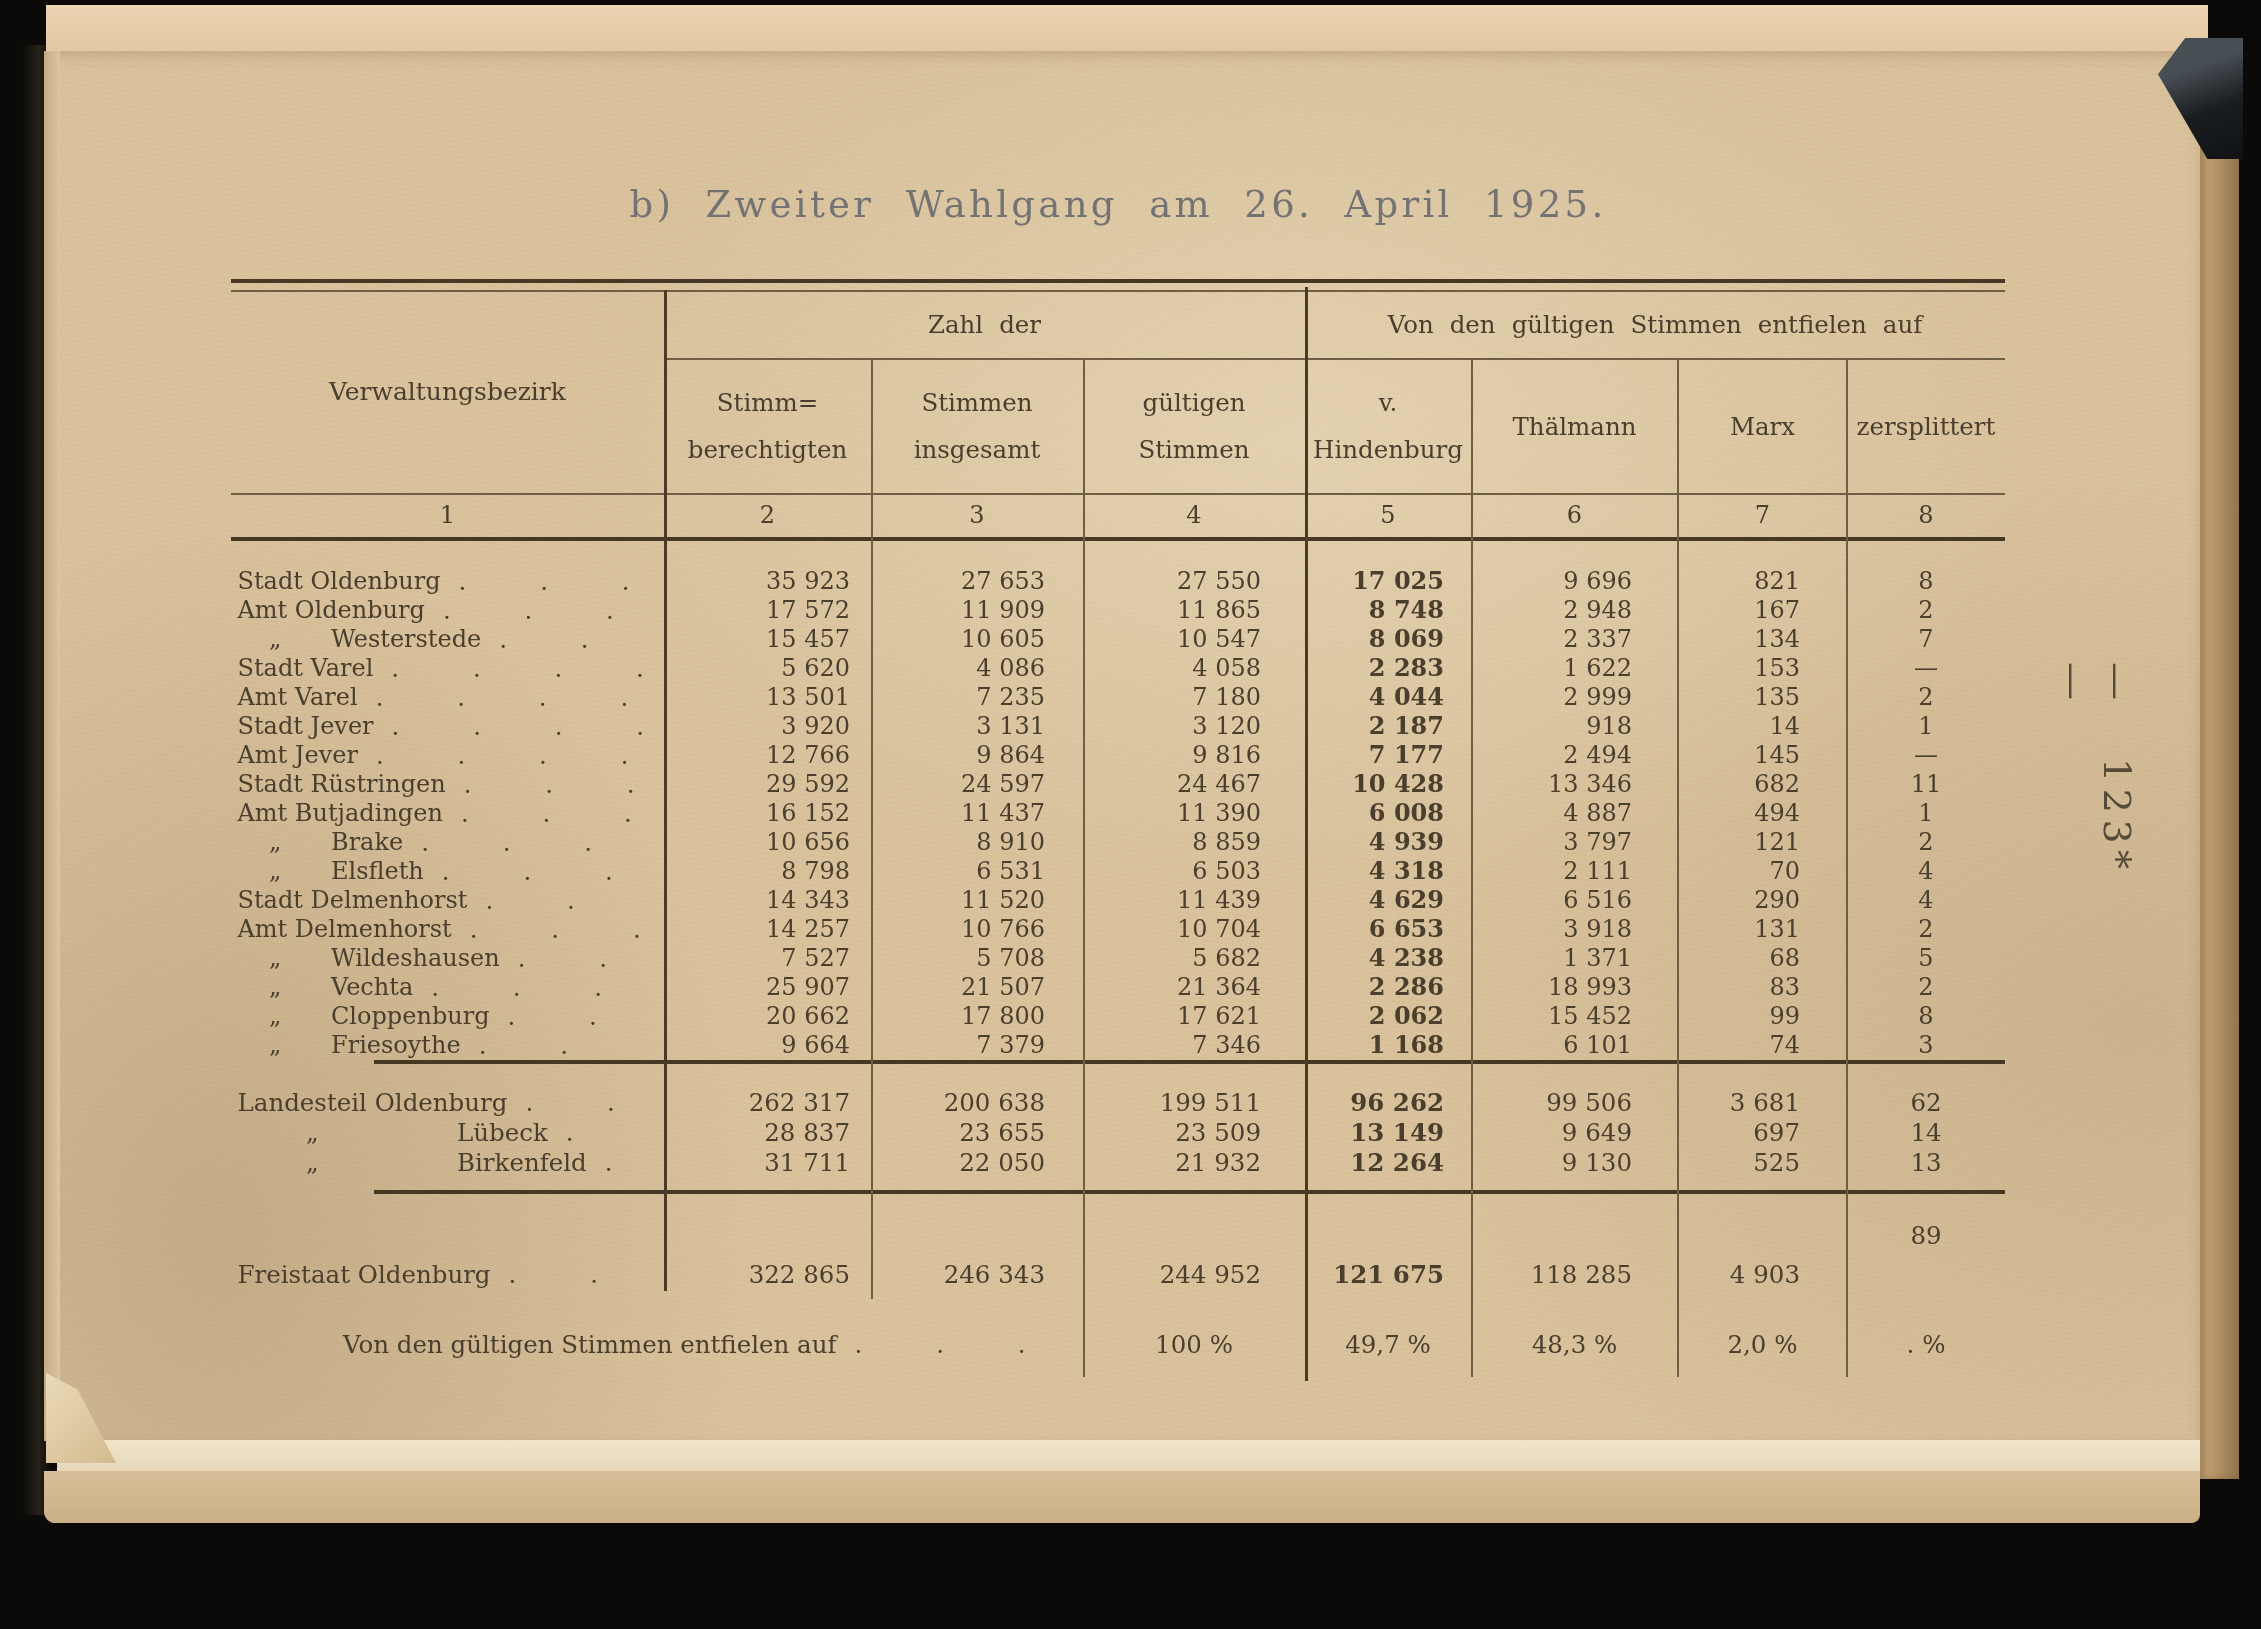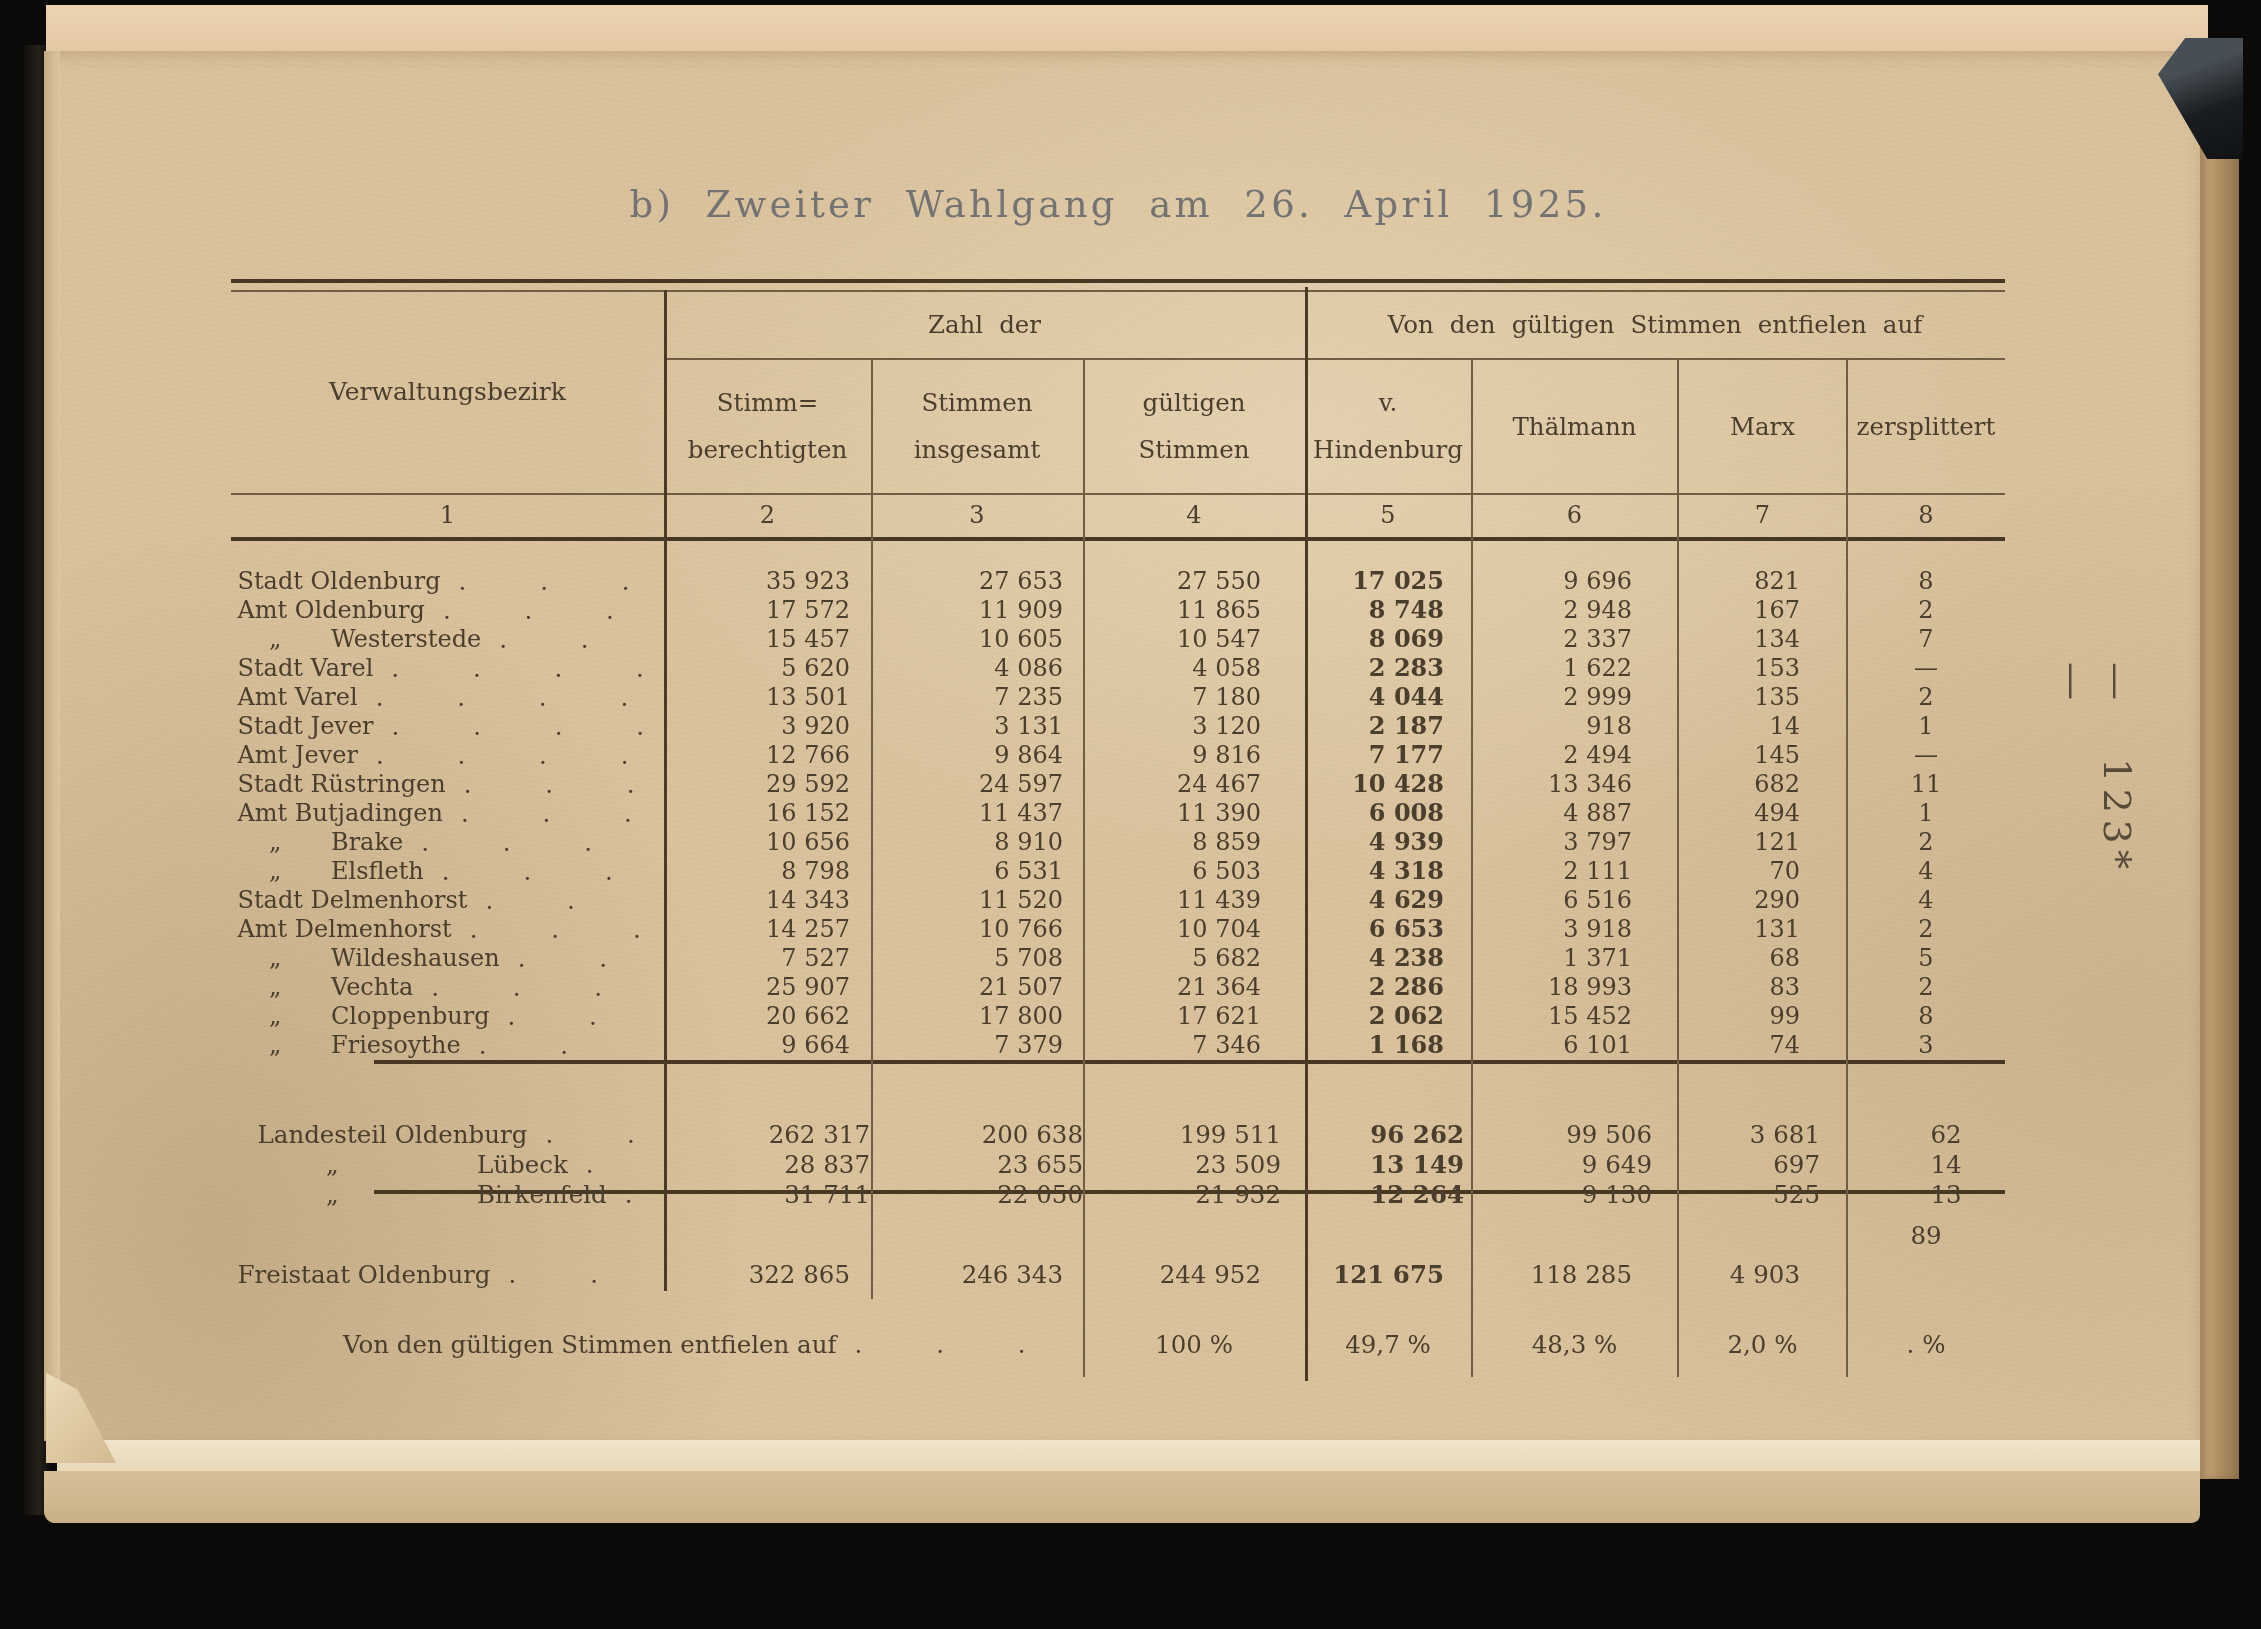--- a/index.html
+++ b/index.html
@@ -68,40 +68,40 @@
   .subhdrs{position:absolute;left:0;top:80px;width:1774px;height:134px;display:grid;
            grid-template-columns:var(--cols);}
   .subhdr{display:flex;flex-direction:column;align-items:center;justify-content:center;
           font-size:24.5px;line-height:47px;text-align:center;}
   .numrow{position:absolute;left:0;top:214px;width:1774px;height:44px;display:grid;
           grid-template-columns:var(--cols);}
   .numrow div{display:flex;align-items:center;justify-content:center;font-size:24px;}
   
   .rows{position:absolute;left:0;width:1774px;}
   #body-rows{top:287px;}
-  #section-rows{top:840px;margin-left:20px;}
+  #section-rows{top:808px;}
   #total-row{top:980px;}
   .trow{display:grid;grid-template-columns:var(--cols);height:29px;align-items:center;
         font-size:24px;}
   #section-rows .trow{height:30px;font-size:24.5px;}
   #total-row .trow{height:31px;font-size:24.5px;}
   .stub{position:relative;display:flex;align-items:flex-start;overflow:hidden;}
   .pfx{position:absolute;left:38px;}
   .trow.ssub .pfx{left:75px;}
   .lbl{white-space:nowrap;}
   .trow.main .lbl,.trow.smain .lbl{margin-left:6.5px;}
   .trow.sub .lbl{margin-left:100px;}
   .trow.ssub .lbl{margin-left:226px;}
   .leader{flex:1 1 auto;overflow:hidden;white-space:nowrap;height:1.05em;
           margin:0 21px 0 18px;}
   .leader::after{content:". . . . . . . . . . . . . . . . . . . .";
           letter-spacing:33px;font-size:24.5px;}
   .num{text-align:right;font-variant-numeric:tabular-nums;}
   .trow .num:nth-child(2){padding-right:21px;}
-  .trow .num:nth-child(3){padding-right:20px;}
+  .trow .num:nth-child(3){padding-right:38px;}
   .trow .num:nth-child(4){padding-right:44px;}
   .trow .num:nth-child(5){padding-right:27px;font-weight:bold;}
   .trow .num:nth-child(6){padding-right:46px;}
   .trow .num:nth-child(7){padding-right:47px;}
   .trow .num:nth-child(8){text-align:center;padding-right:0;}
   #total-row .trow .num:nth-child(8){transform:translateY(-39px);}
   
   .prow{position:absolute;left:0;top:1047px;width:1774px;height:36px;display:grid;
         grid-template-columns:var(--cols);align-items:center;font-size:24.5px;}
   .pstub{grid-column:1/4;position:relative;display:flex;align-items:baseline;overflow:hidden;}

